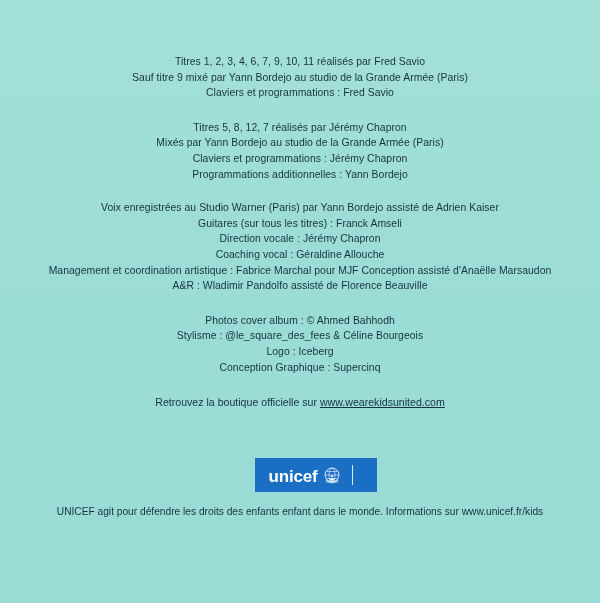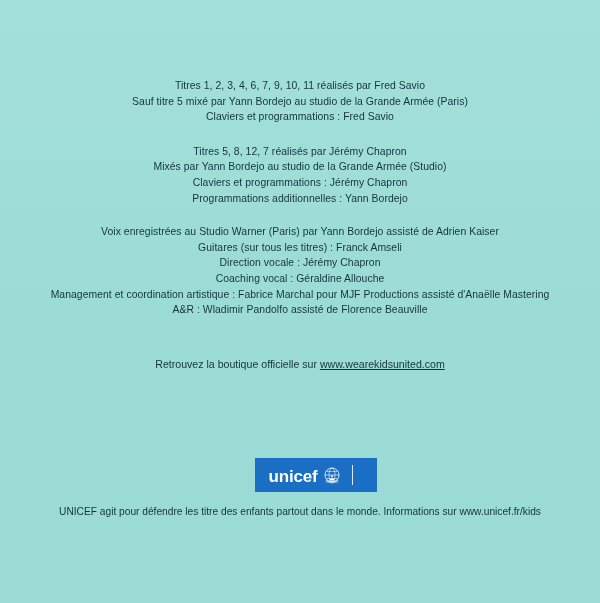--- a/index.html
+++ b/index.html
@@ -19,21 +19,21 @@
     width: 600px;
     height: 603px;
     background: linear-gradient(180deg, #a4e0da 0%, #9cdcd6 50%, #9bdbd5 100%);
     box-sizing: border-box;
   }
   .content {
     position: absolute;
     left: 0;
     top: 0;
     width: 600px;
-    padding-top: 78px;
+    padding-top: 54px;
     text-align: center;
   }
   .block {
     margin: 0 auto;
     line-height: 15.6px;
     font-size: 10.4px;
     letter-spacing: 0.05px;
     color: #16333d;
   }
   .block .line {
@@ -110,46 +110,52 @@
 </style>
 </head>
 <body>
 
 <div class="page">
 
   <div class="content">
 
     <div class="block">
       <div class="line">Titres 1, 2, 3, 4, 6, 7, 9, 10, 11 réalisés par Fred Savio</div>
-      <div class="line">Sauf titre 5 mixé par Yann Bordejo au studio de la Grande Armée (Paris)</div>
+      <div class="line">Sauf titre 9 mixé par Yann Bordejo au studio de la Grande Armée (Paris)</div>
       <div class="line">Claviers et programmations : Fred Savio</div>
     </div>
 
     <div class="gap-1"></div>
 
     <div class="block">
       <div class="line">Titres 5, 8, 12, 7 réalisés par Jérémy Chapron</div>
-      <div class="line">Mixés par Yann Bordejo au studio de la Grande Armée (Studio)</div>
+      <div class="line">Mixés par Yann Bordejo au studio de la Grande Armée (Paris)</div>
       <div class="line">Claviers et programmations : Jérémy Chapron</div>
       <div class="line">Programmations additionnelles : Yann Bordejo</div>
     </div>
 
     <div class="gap-2"></div>
 
     <div class="block">
       <div class="line">Voix enregistrées au Studio Warner (Paris) par Yann Bordejo assisté de Adrien Kaiser</div>
       <div class="line">Guitares (sur tous les titres) : Franck Amseli</div>
       <div class="line">Direction vocale : Jérémy Chapron</div>
       <div class="line">Coaching vocal : Géraldine Allouche</div>
-      <div class="line">Management et coordination artistique : Fabrice Marchal pour MJF Productions assisté d'Anaëlle Mastering</div>
+      <div class="line">Management et coordination artistique : Fabrice Marchal pour MJF Conception assisté d'Anaëlle Marsaudon</div>
       <div class="line">A&amp;R : Wladimir Pandolfo assisté de Florence Beauville</div>
     </div>
 
     <div class="gap-3"></div>
 
+    <div class="block">
+      <div class="line">Photos cover album : © Ahmed Bahhodh</div>
+      <div class="line">Stylisme : @le_square_des_fees &amp; Céline Bourgeois</div>
+      <div class="line">Logo : Iceberg</div>
+      <div class="line">Conception Graphique : Supercinq</div>
+    </div>
 
     <div class="gap-4"></div>
 
     <div class="boutique">
       <span>Retrouvez la boutique officielle sur </span><span class="url">www.wearekidsunited.com</span>
     </div>
 
   </div>
 
   <div class="unicef-wrap">
@@ -165,15 +171,15 @@
           <path d="M20 26 c-3 0 -5 2 -5 5 l10 0 c0 -3 -2 -5 -5 -5 z" fill="#ffffff"></path>
           <circle cx="20" cy="22.5" r="2.2" fill="#ffffff"></circle>
           <path d="M8 31 q12 5 24 0" fill="none" stroke="#ffffff" stroke-width="1.4"></path>
           <path d="M7 33.5 q13 5 26 0" fill="none" stroke="#ffffff" stroke-width="1.2"></path>
         </svg>
       </span>
       <span class="unicef-divider"></span>
     </div>
   </div>
 
-  <div class="unicef-note">UNICEF agit pour défendre les titre des enfants partout dans le monde. Informations sur www.unicef.fr/kids</div>
+  <div class="unicef-note">UNICEF agit pour défendre les droits des enfants enfant dans le monde. Informations sur www.unicef.fr/kids</div>
 
 </div>
 
 </body></html>

